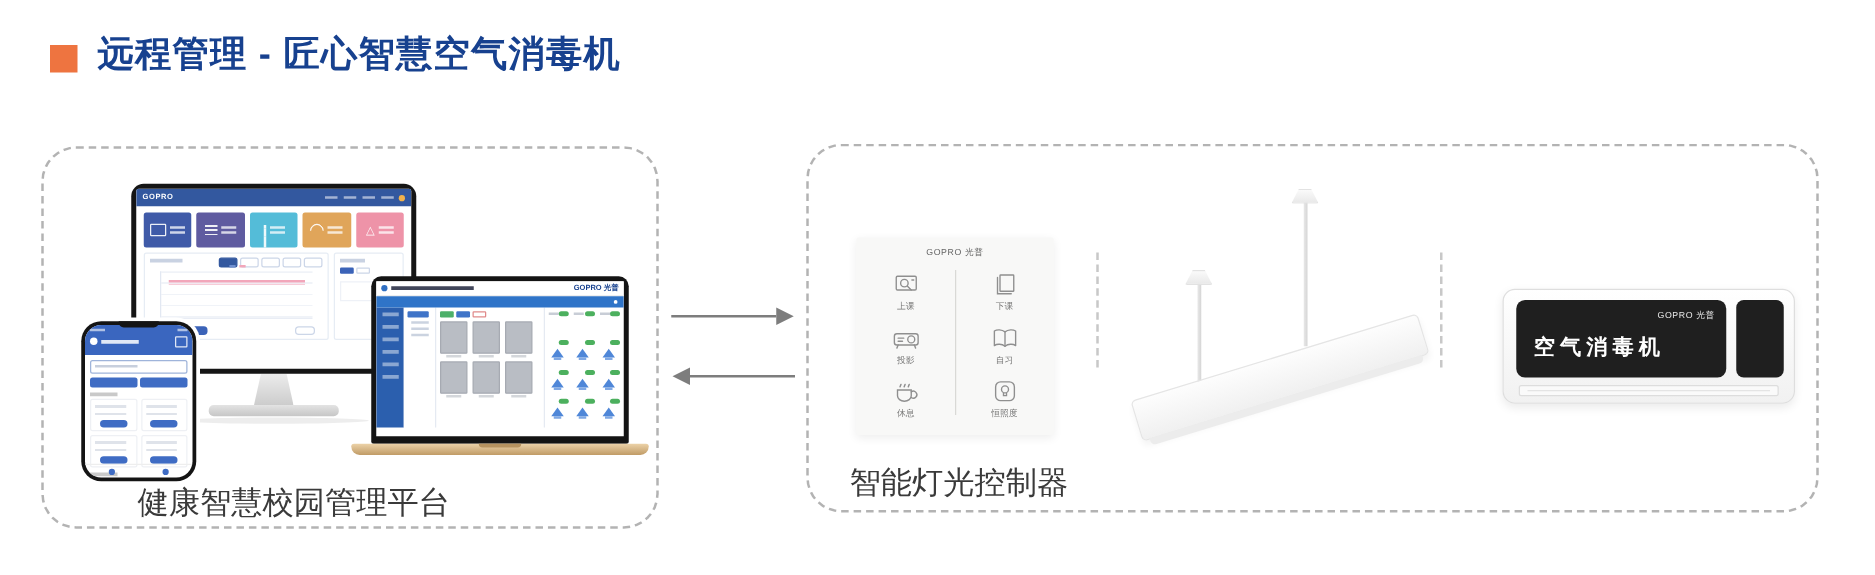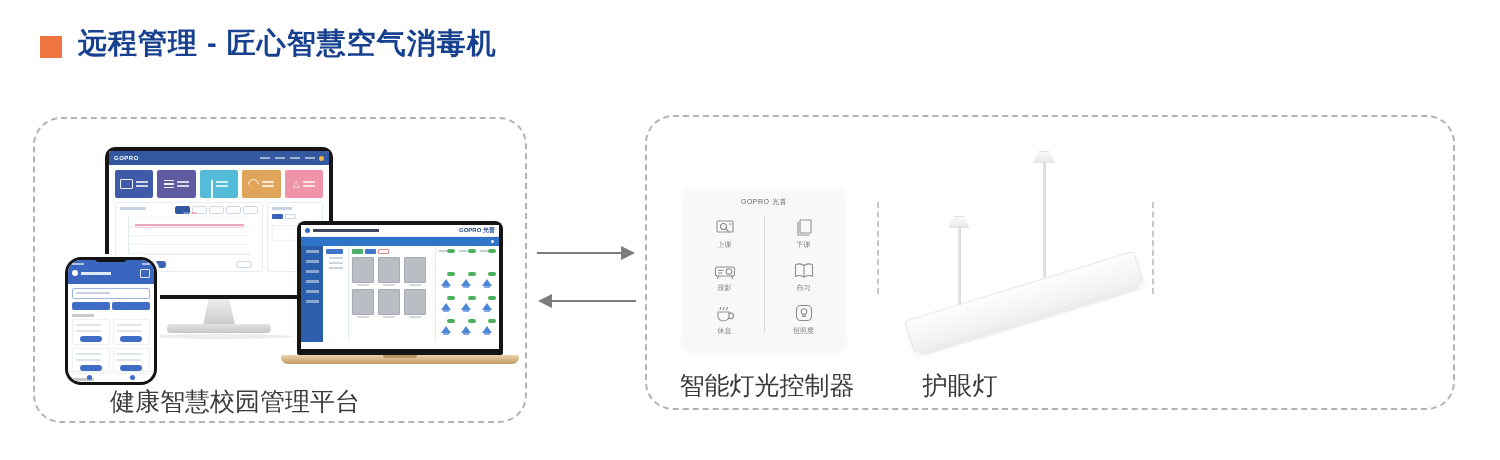--- a/index.html
+++ b/index.html
@@ -496,18 +496,27 @@
     </div>
 
     <div class="abs lamp-rod lr1"></div>
     <div class="abs lamp-rod lr2"></div>
     <div class="abs lamp-mount lm1"></div>
     <div class="abs lamp-mount lm2"></div>
     <div class="abs lamp-panel">
         <i></i>
       </div>
 
+    <div class="abs air-body">
+      <div class="air-glass">
+        <span class="air-brand">GOPRO 光普</span>
+        <span class="air-text">空气消毒机</span>
+      </div>
+      <div class="air-glass2"></div>
+      <div class="air-vent">
+          <i></i>
+        </div>
+    </div>
 
     <div class="abs caption cap1">智能灯光控制器</div>
-    <div class="abs caption cap2">护眼灯</div>
   </section>
 
 </div>
 
 </body></html>

